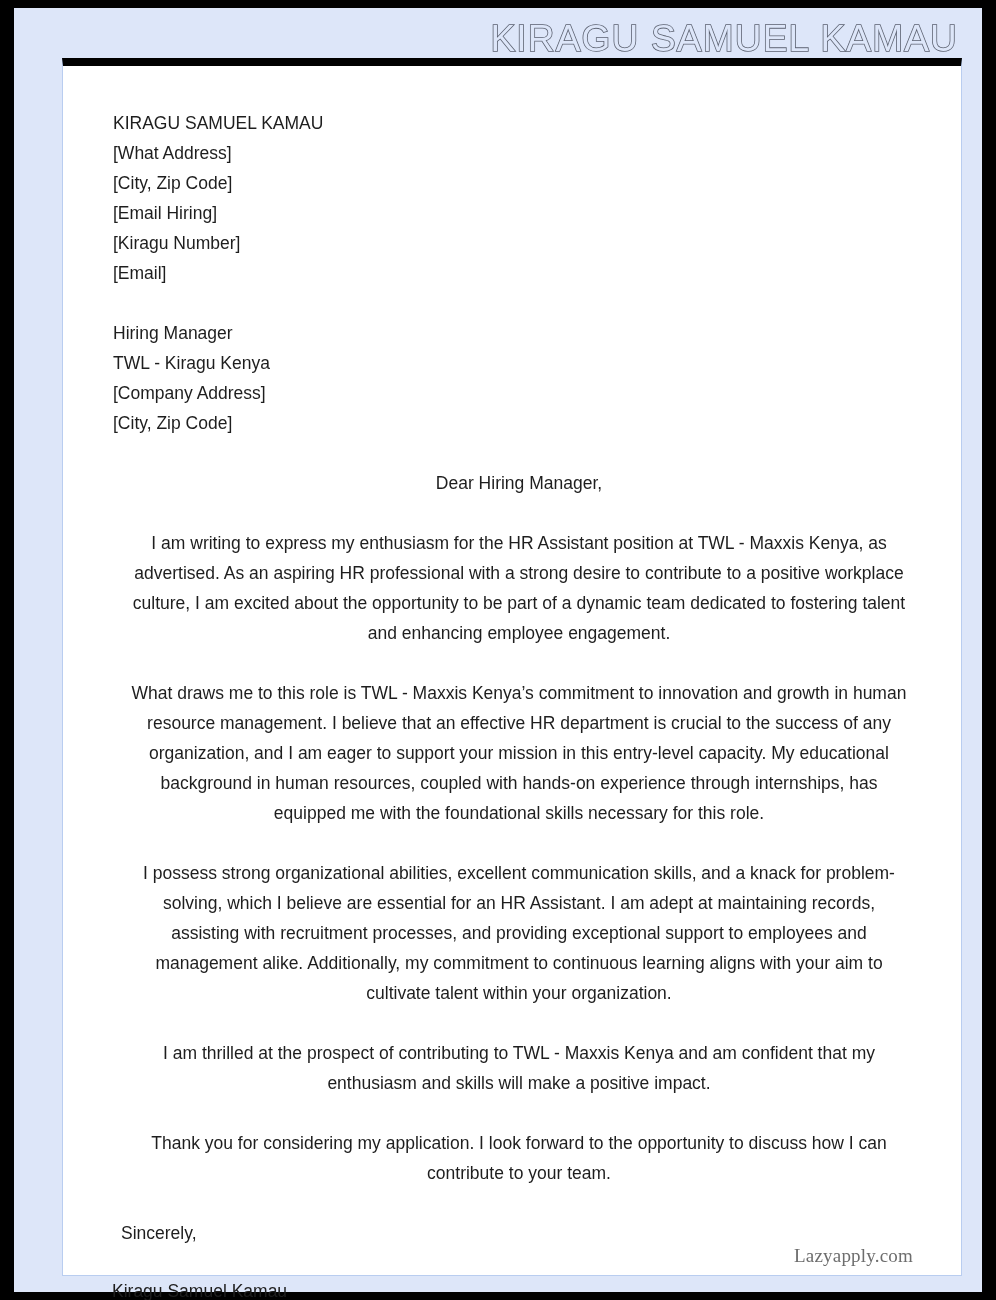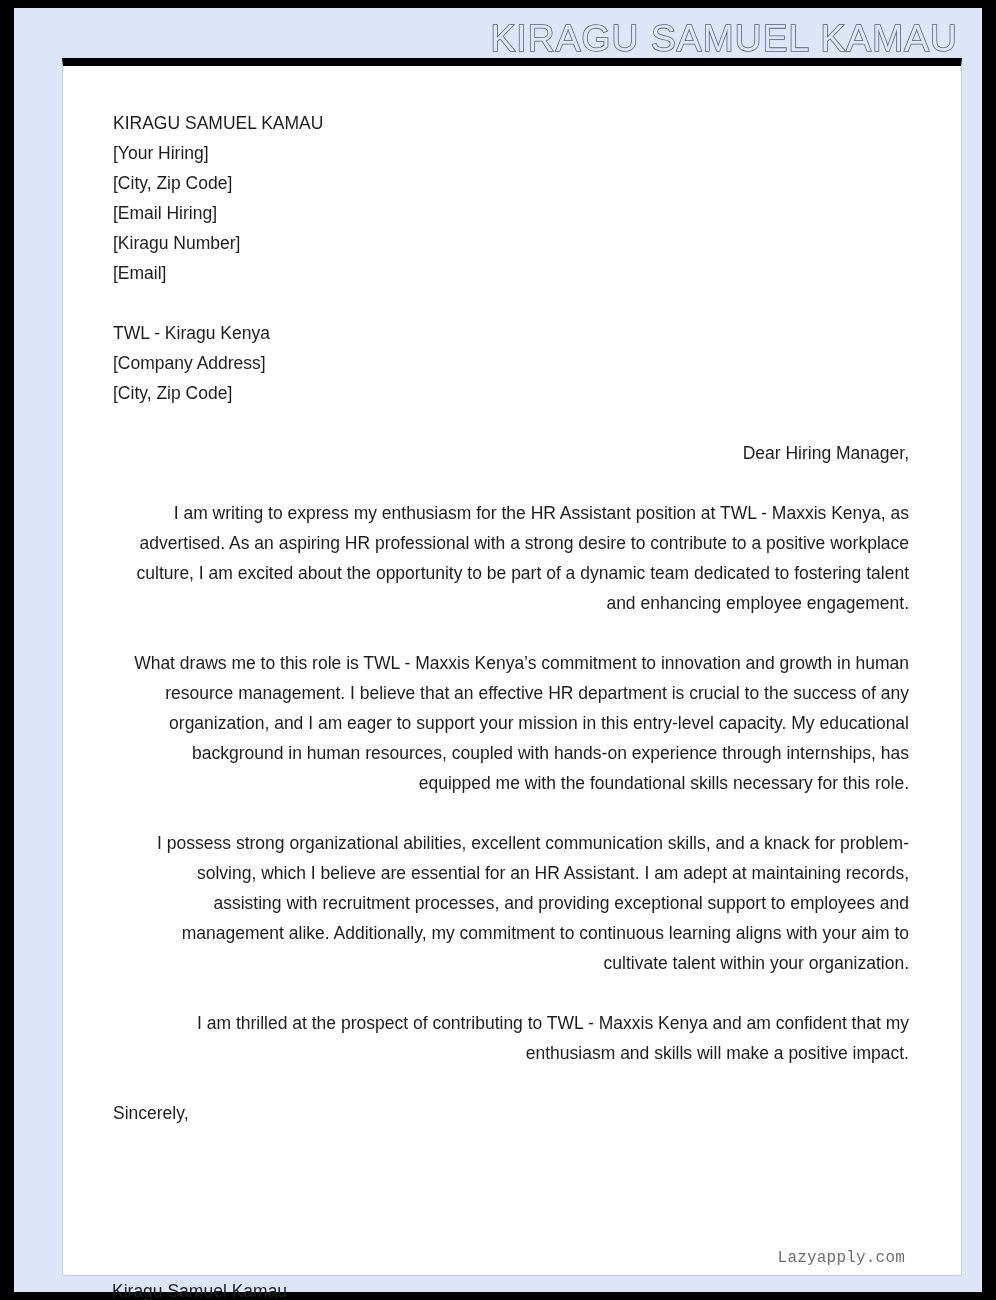--- a/index.html
+++ b/index.html
@@ -82,40 +82,41 @@
     line-height: 30px;
     color: #1e1e1e;
     font-weight: 400;
   }
 
   .block {
     margin: 0 0 30px 0;
   }
   .block.tight {
     margin-bottom: 0;
+    margin-left: 8px;
   }
   .line {
     white-space: pre-wrap;
   }
   .para {
     margin: 0 0 30px 16px;
     max-width: 800px;
-    text-align: right;
+    text-align: center;
   }
   .para:last-child {
     margin-bottom: 0;
   }
 
   
   .watermark {
     position: absolute;
-    right: 56px;
+    right: 48px;
     bottom: 8px;
-    font-family: Liberation Mono, monospace;
-    font-size: 16px;
+    font-family: Liberation Serif, serif;
+    font-size: 19px;
     color: #6d6d6d;
     letter-spacing: 0.2px;
   }
 
   
   .overflow-name {
     position: absolute;
     left: 98px;
     top: 1272px;
     font-family: "Liberation Sans", sans-serif;
@@ -132,39 +133,41 @@
   <div class="banner">
     <div class="banner-name">KIRAGU SAMUEL KAMAU</div>
   </div>
 
   <div class="sheet">
     <div class="sheet-inner">
       <div class="letter-text">
 
         <div class="block">
           <div class="line">KIRAGU SAMUEL KAMAU</div>
-          <div class="line">[Your Hiring]</div>
+          <div class="line">[What Address]</div>
           <div class="line">[City, Zip Code]</div>
           <div class="line">[Email Hiring]</div>
           <div class="line">[Kiragu Number]</div>
           <div class="line">[Email]</div>
         </div>
 
         <div class="block">
+          <div class="line">Hiring Manager</div>
           <div class="line">TWL - Kiragu Kenya</div>
           <div class="line">[Company Address]</div>
           <div class="line">[City, Zip Code]</div>
         </div>
 
         <div class="para">Dear Hiring Manager,</div>
 
         <div class="para">I am writing to express my enthusiasm for the HR Assistant position at TWL - Maxxis Kenya, as advertised. As an aspiring HR professional with a strong desire to contribute to a positive workplace culture, I am excited about the opportunity to be part of a dynamic team dedicated to fostering talent and enhancing employee engagement.</div>
         <div class="para">What draws me to this role is TWL - Maxxis Kenya’s commitment to innovation and growth in human resource management. I believe that an effective HR department is crucial to the success of any organization, and I am eager to support your mission in this entry-level capacity. My educational background in human resources, coupled with hands-on experience through internships, has equipped me with the foundational skills necessary for this role.</div>
         <div class="para">I possess strong organizational abilities, excellent communication skills, and a knack for problem-solving, which I believe are essential for an HR Assistant. I am adept at maintaining records, assisting with recruitment processes, and providing exceptional support to employees and management alike. Additionally, my commitment to continuous learning aligns with your aim to cultivate talent within your organization.</div>
         <div class="para">I am thrilled at the prospect of contributing to TWL - Maxxis Kenya and am confident that my enthusiasm and skills will make a positive impact.</div>
+        <div class="para">Thank you for considering my application. I look forward to the opportunity to discuss how I can contribute to your team.</div>
 
         <div class="block tight">
           <div class="line">Sincerely,</div>
         </div>
 
       </div>
     </div>
 
     <div class="watermark">Lazyapply.com</div>
   </div>

